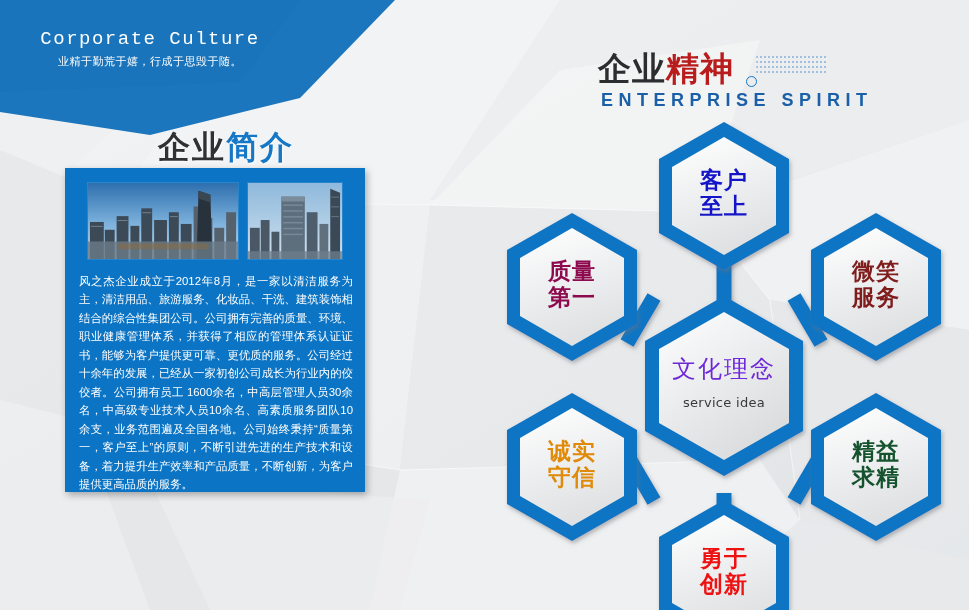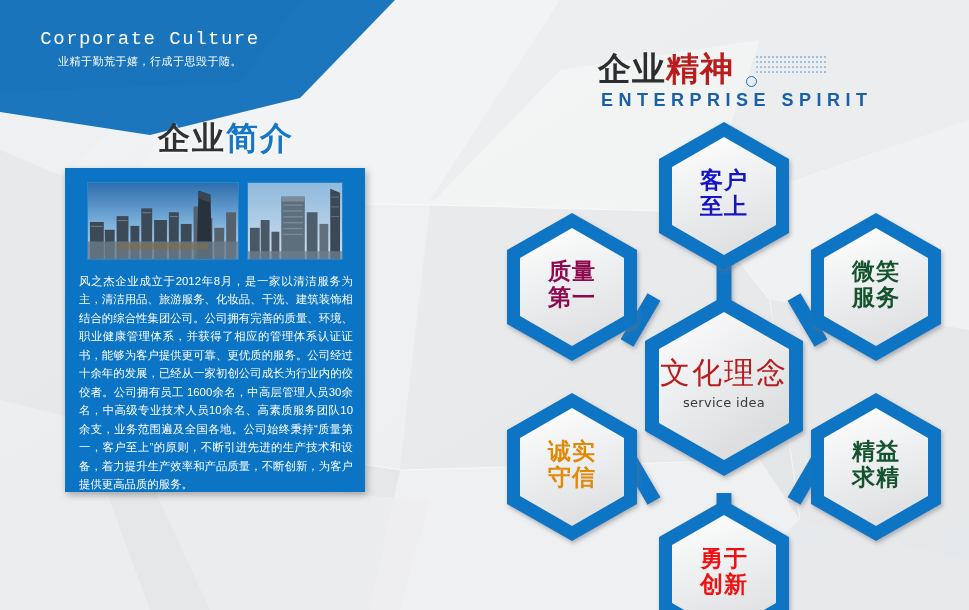--- a/index.html
+++ b/index.html
@@ -31,21 +31,21 @@
     font-family:Liberation Mono, monospace;
     font-size:19px; letter-spacing:1.5px; margin-top:14px;
   }
   .banner-motto {
     font-family:"DejaVu Sans", sans-serif;
     font-size:11px; letter-spacing:.5px; margin-top:4px;
   }
 
   
   .sec-title {
-    position:absolute; left:158px; top:117px; z-index:5;
+    position:absolute; left:158px; top:126px; z-index:5;
     font-family:"DejaVu Sans", sans-serif;
     font-size:32px; font-weight:700; letter-spacing:2px;
     text-shadow:1px 1px 2px rgba(255,255,255,.9);
   }
   .sec-title .dark { color:#2f3132; }
   .sec-title .blue { color:#1577c6; }
 
   
   .bluebox {
     position:absolute; left:65px; top:168px; width:300px; height:324px;
@@ -97,21 +97,21 @@
 
   
   .hexwrap { position:absolute; left:480px; top:100px; width:489px; height:510px; z-index:4; }
   .hexwrap svg { position:absolute; inset:0; }
   .hexlabel {
     position:absolute; text-align:center; line-height:1.12;
     font-family:"DejaVu Sans", sans-serif; font-weight:700;
     white-space:pre-line; pointer-events:none;
   }
   .hexlabel.sat { font-size:23px; letter-spacing:1px; }
-  .hexlabel.center-cn { font-size:30px; font-weight:400; color:#b91c1c; letter-spacing:2px; }
+  .hexlabel.center-cn { font-size:24px; font-weight:400; color:#6d28d9; letter-spacing:2px; }
   .hexlabel.center-en { font-size:13px; font-weight:400; color:#3a3a3a; letter-spacing:.3px; }
 </style>
 </head>
 <body>
 
 <svg id="bg" viewBox="0 0 969 610" preserveAspectRatio="none">
   <defs>
     <linearGradient id="bgg" x1="0" y1="0" x2="1" y2="1">
       <stop offset="0" stop-color="#f4f5f6"></stop>
         <stop offset="1" stop-color="#dfe2e4"></stop>
@@ -318,21 +318,21 @@
     </g>
   </svg>
 
   <div class="hexlabel center-cn" style="left:174px; top:256px; width:140px;">文化理念</div>
   <div class="hexlabel center-en" style="left:174px; top:296px; width:140px;">service idea</div>
 
   <div class="hexlabel sat" style="left:184px; top:68px; width:120px; color:#1414c8;">客户
 至上</div>
   <div class="hexlabel sat" style="left:32px; top:159px; width:120px; color:#8e0a4e;">质量
 第一</div>
-  <div class="hexlabel sat" style="left:336px; top:159px; width:120px; color:#14532d;">微笑
+  <div class="hexlabel sat" style="left:336px; top:159px; width:120px; color:#7f1d1d;">微笑
 服务</div>
   <div class="hexlabel sat" style="left:32px; top:339px; width:120px; color:#e08a0a;">诚实
 守信</div>
   <div class="hexlabel sat" style="left:336px; top:339px; width:120px; color:#14532d;">精益
 求精</div>
   <div class="hexlabel sat" style="left:184px; top:446px; width:120px; color:#ee1111;">勇于
 创新</div>
 </div>
 
 </body></html>

